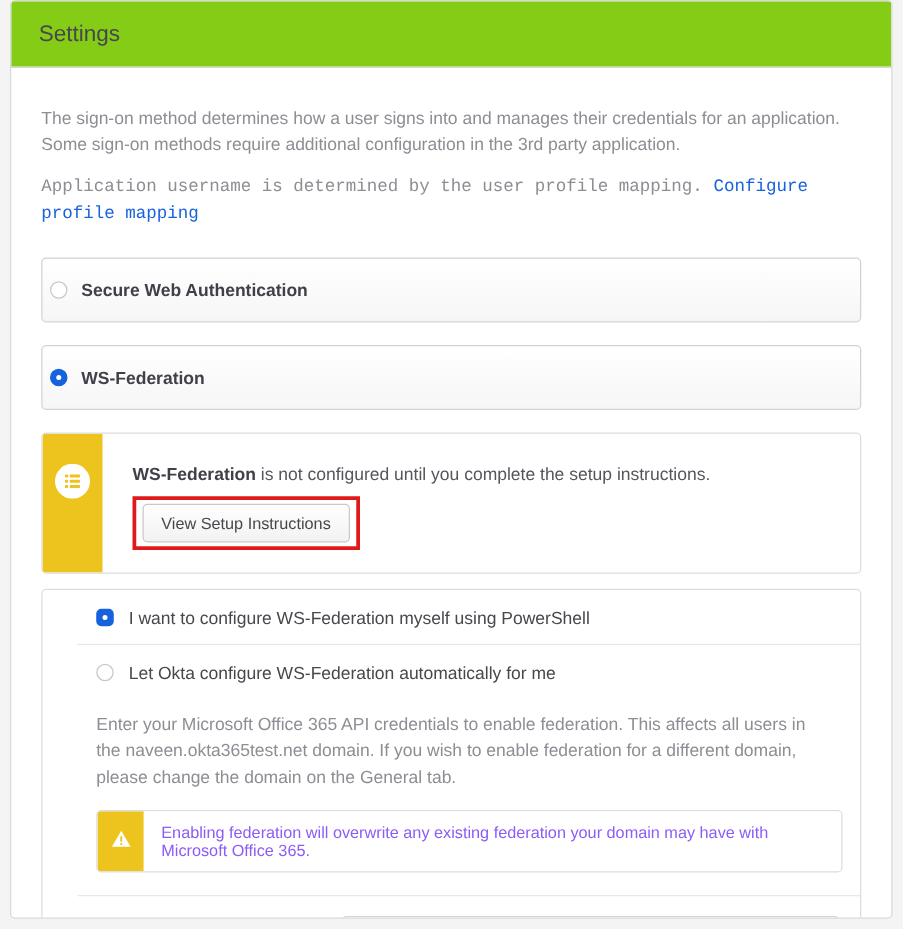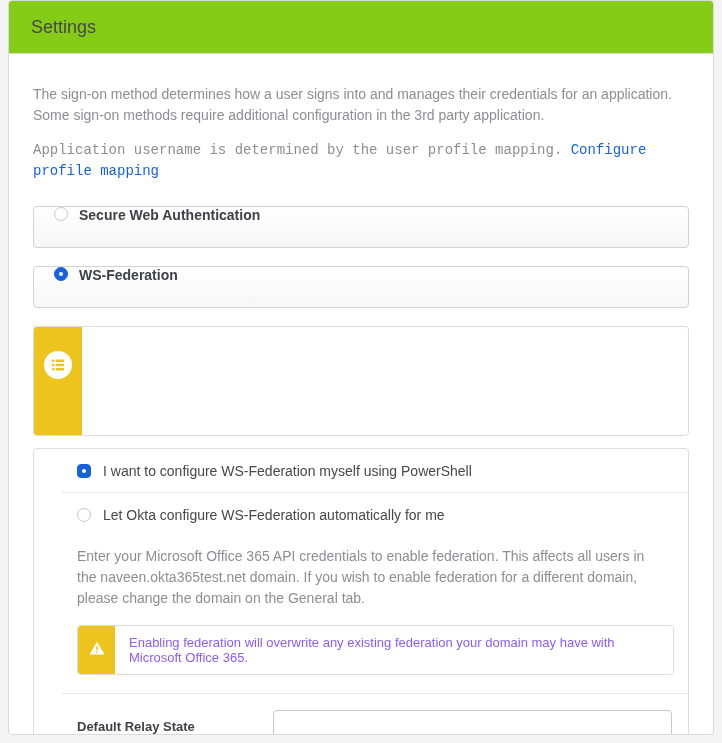--- a/index.html
+++ b/index.html
@@ -45,23 +45,23 @@
     font-weight: 600;
     letter-spacing: 0.3px;
     margin-bottom: 18px;
   }
   .muted { color: #8d8d94; font-size: 14px; line-height: 21px; }
   .p-desc { margin-bottom: 14px; }
   .p-note { margin-bottom: 24px; font-family: Liberation Mono, monospace; }
   .link { color: #1662dd; text-decoration: none; cursor: pointer; }
   
   .method-card {
-    display: flex; align-items: flex-start;
-    height: 42px;
-    padding: 0 20px;
+    display: flex; align-items: center;
+    height: 52px;
+    padding: 0 6px;
     background: linear-gradient(180deg, #ffffff, #f6f6f6);
     border: 1px solid #d2d2d2;
     border-radius: 4px;
     margin-bottom: 18px;
     cursor: pointer;
   }
   .method-label { font-size: 14px; font-weight: 700; color: #40404a; margin-left: 11px; }
   
   .radio {
     position: relative;
@@ -201,20 +201,24 @@
               <rect x="11.8" y="8.6" width="8.2" height="2.4" rx="0.6"></rect>
               <rect x="8" y="12.8" width="2.4" height="2.4" rx="0.6"></rect>
               <rect x="11.8" y="12.8" width="8.2" height="2.4" rx="0.6"></rect>
               <rect x="8" y="17" width="2.4" height="2.4" rx="0.6"></rect>
               <rect x="11.8" y="17" width="8.2" height="2.4" rx="0.6"></rect>
             </g>
           </svg>
         </span>
       </div>
       <div class="callout-body">
+        <div class="callout-text"><b>WS-Federation</b><span> is not configured until you complete the setup instructions.</span></div>
+        <div class="annotation">
+          <button class="btn setup-btn">View Setup Instructions</button>
+        </div>
       </div>
     </div>
 
     <div class="config-box">
 
       <div class="config-row">
         <span class="radio squareish checked"></span>
         <span class="config-label">I want to configure WS-Federation myself using PowerShell</span>
       </div>
 

